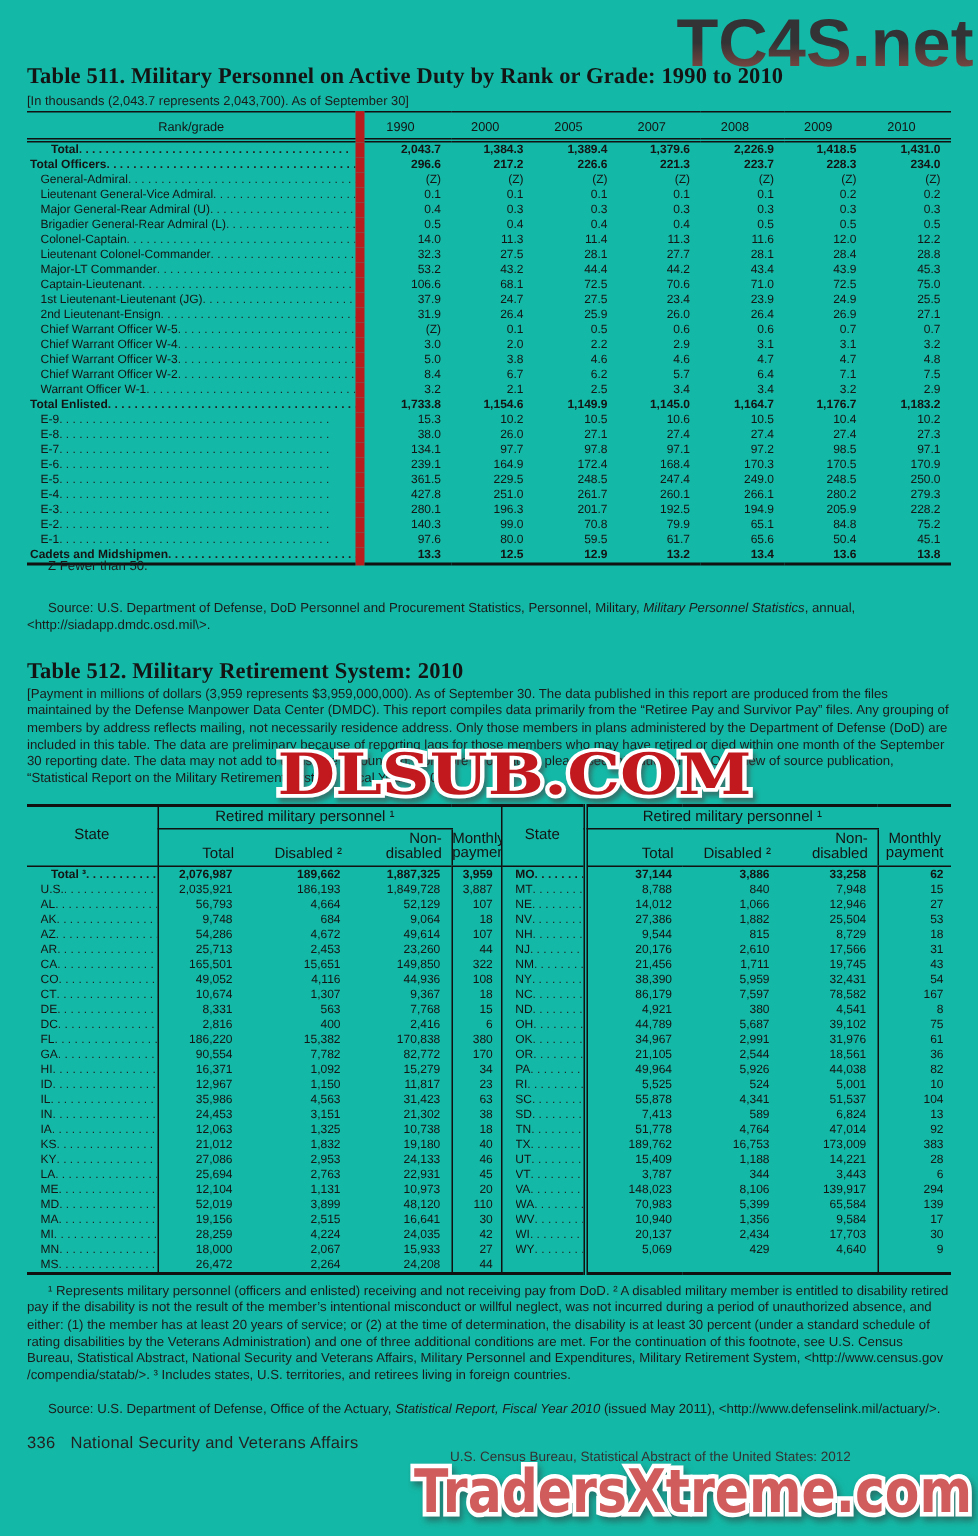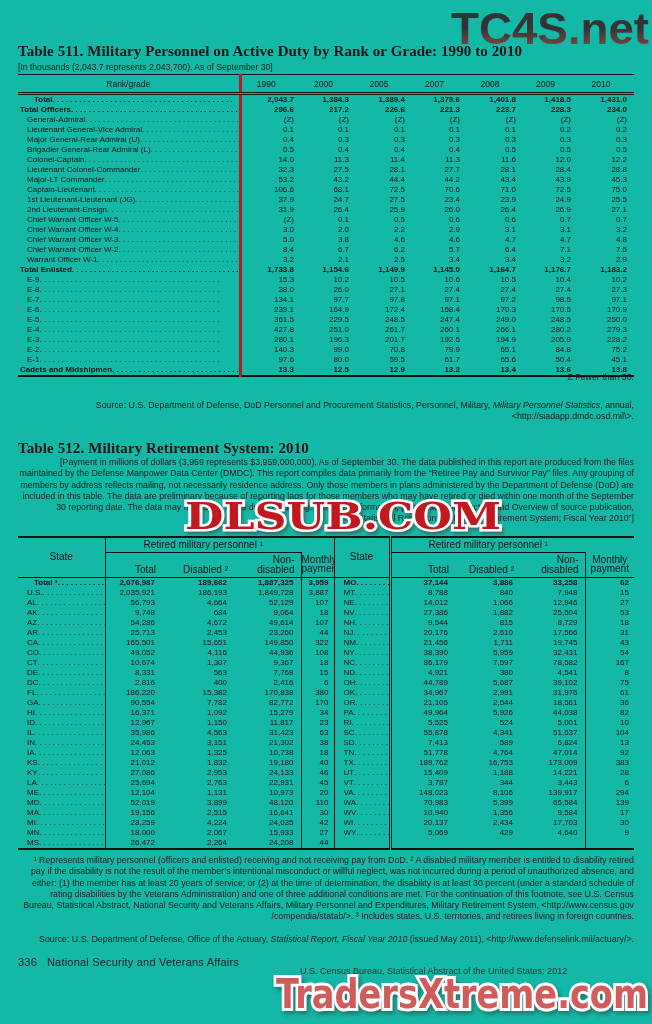--- a/index.html
+++ b/index.html
@@ -2,40 +2,40 @@
 <html><head>
 <meta charset="utf-8">
 <style>
   html,body{margin:0;padding:0;background:#e8e8e8;}
   .page{position:relative;width:652px;height:1024px;background:#14b8a6;overflow:hidden;
         font-family:"Liberation Sans",sans-serif;color:#141414;}
   
   .abs{position:absolute;}
   .t-title{font-family:"Liberation Serif",serif;font-weight:bold;font-size:15px;letter-spacing:.1px;white-space:nowrap;}
   .t-sub{font-size:8.6px;color:#1b1b1b;}
-  .para{font-size:8.8px;line-height:11.3px;color:#1b1b1b;text-align:right;}
+  .para{font-size:8.8px;line-height:11.3px;color:#1b1b1b;text-align:left;}
   .indent{text-indent:14px;}
   .it{font-style:italic;}
   
   table{border-collapse:collapse;table-layout:fixed;}
   td,th{padding:0;font-size:8px;line-height:10px;white-space:nowrap;overflow:hidden;font-weight:normal;}
   .num{text-align:right;padding-right:7px;}
   tr.b td{font-weight:bold;}
   .labwrap{display:flex;align-items:baseline;overflow:hidden;}
   .labwrap .txt{flex:0 0 auto;}
   .dots{flex:1 1 auto;overflow:hidden;white-space:nowrap;color:#222;}
   .dots::after{content:" .\00a0.\00a0.\00a0.\00a0.\00a0.\00a0.\00a0.\00a0.\00a0.\00a0.\00a0.\00a0.\00a0.\00a0.\00a0.\00a0.\00a0.\00a0.\00a0.\00a0.\00a0.\00a0.\00a0.\00a0.\00a0.\00a0.\00a0.\00a0.\00a0.\00a0.\00a0.\00a0.\00a0.\00a0.\00a0.\00a0.\00a0.\00a0.\00a0.\00a0.";}
   .ind0{padding-left:2px;}
   .ind1{padding-left:9px;}
   .ind2{padding-left:16px;}
   
   #t511{position:absolute;left:18px;top:74px;width:616px;border-top:1px solid #111;border-bottom:2px solid #111;}
   #t511 thead th{border-bottom:3px double #111;height:17px;font-size:8.5px;vertical-align:middle;}
   #t511 thead th.yr{text-align:center;padding-right:10px;}
-  #t511 .lab{border-right:3px solid #b91c1c;}
+  #t511 .lab{border-right:6px solid #b91c1c;}
   #t511 tbody tr{height:10px;}
   
   #t512{position:absolute;left:18px;top:536px;width:616px;border-top:2px solid #111;border-bottom:2px solid #111;}
   #t512 th{font-size:10px;}
   #t512 thead tr:first-child{height:15px;}
   #t512 thead tr:last-child{height:25px;}
   #t512 th.grp{text-align:center;border-bottom:1px solid #111;vertical-align:middle;}
   #t512 th.hb{border-bottom:1px solid #111;}
   #t512 th.c-state{text-align:center;vertical-align:middle;}
   #t512 th.c-pay{text-align:center;vertical-align:bottom;padding-bottom:3px;line-height:9.5px;}
@@ -87,21 +87,21 @@
           <td class="lab ind2">
             <div class="labwrap">
               <span class="txt">Total</span>
               <span class="dots"></span>
             </div>
           </td>
           <td class="num">2,043.7</td>
           <td class="num">1,384.3</td>
           <td class="num">1,389.4</td>
           <td class="num">1,379.6</td>
-          <td class="num">1,401.8</td>
+          <td class="num">2,226.9</td>
           <td class="num">1,418.5</td>
           <td class="num">1,431.0</td>
         </tr>
         <tr class="b">
           <td class="lab ind0">
             <div class="labwrap">
               <span class="txt">Total Officers</span>
               <span class="dots"></span>
             </div>
           </td>

